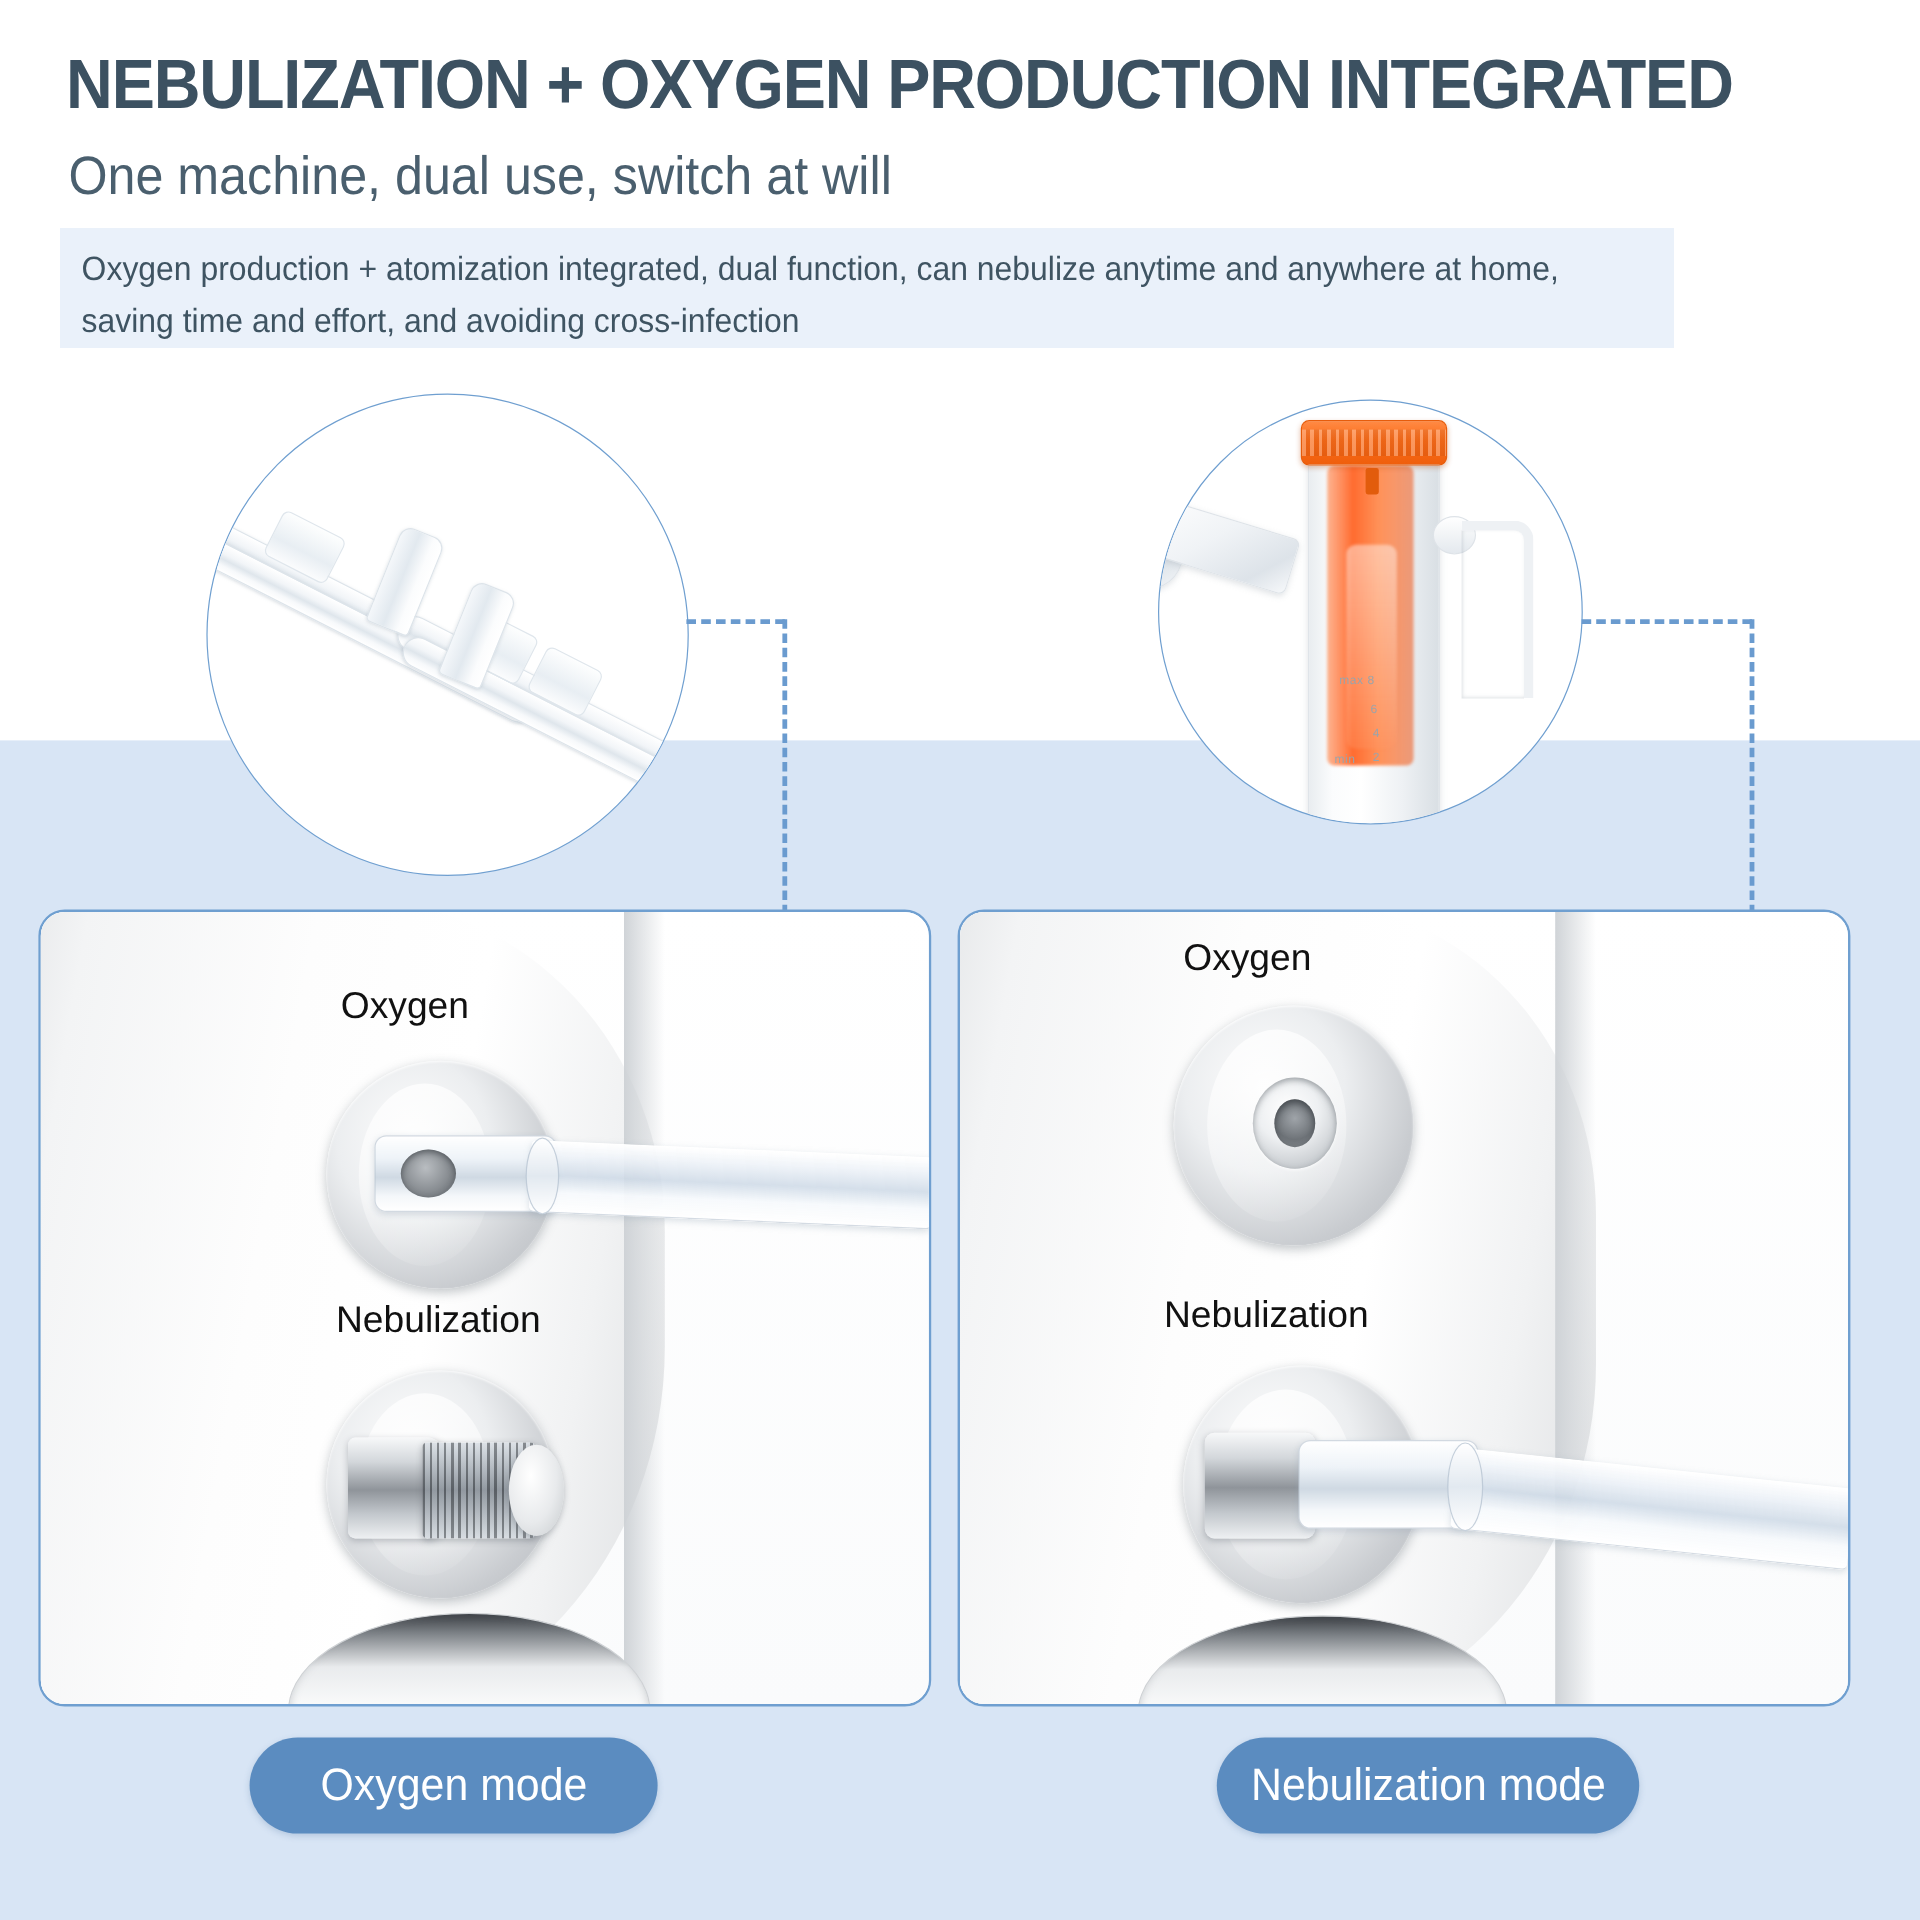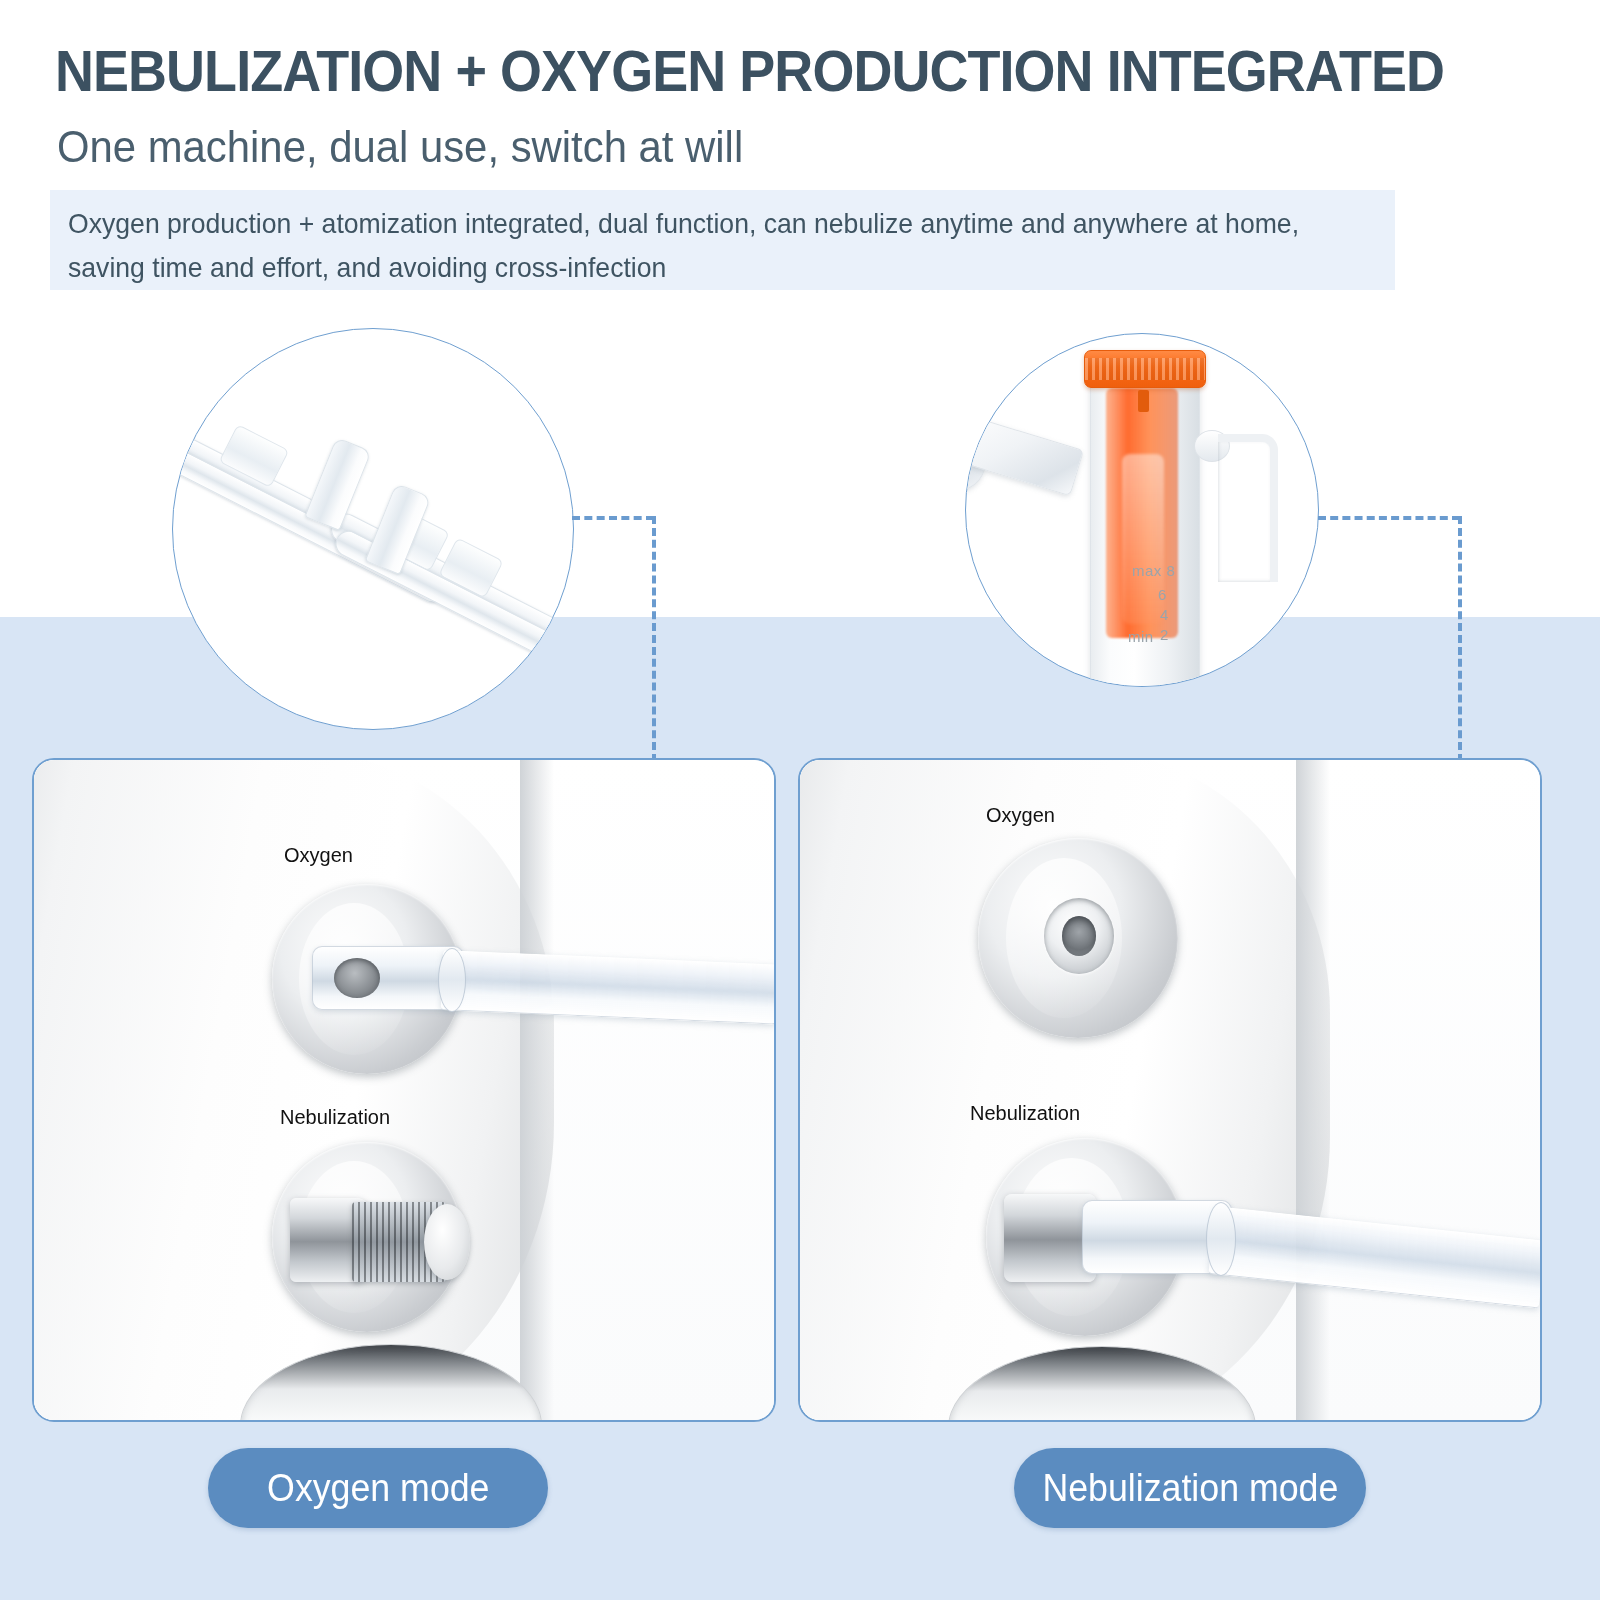--- a/index.html
+++ b/index.html
@@ -93,23 +93,22 @@
     position:absolute;left:0;right:0;top:20%;height:60%;
     background:repeating-linear-gradient(90deg,rgba(255,255,255,.30) 0 3px,rgba(0,0,0,.06) 3px 7px);
   }
   .neb-mouth{
     position:absolute;
     background:linear-gradient(135deg,#ffffff 0%,#f0f3f6 45%,#dde3e9 80%,#f6f8fa 100%);
     border:1px solid #dfe4e9;
     box-shadow:0 2px 5px rgba(150,160,170,.3);
   }
   .neb-scale{
-    position:absolute;color:#9aa4ab;font-size:15px;letter-spacing:.5px;
+    position:absolute;color:#9aa4ab;font-size:10px;letter-spacing:.5px;
     filter:blur(.4px);
-    margin-left:16px;
   }
   .neb-hook{
     position:absolute;border:8px solid #eef1f4;border-left:none;border-bottom:none;
     border-radius:0 16px 0 0;
     box-shadow:1px -1px 3px rgba(150,160,170,.3) inset;
   }
 
   
   .dash-h{position:absolute;height:0;border-top:4px dashed #6a9bcf;}
   .dash-v{position:absolute;width:0;border-left:4px dashed #6a9bcf;}
@@ -132,23 +131,22 @@
   .device::after{
     content:"";position:absolute;right:0;top:0;bottom:0;width:34px;
     background:linear-gradient(90deg,rgba(205,209,213,.95),rgba(255,255,255,0));
   }
   #device-left{left:-40px;width:560px;border-radius:0 46% 52% 0 / 0 40% 46% 0;}
   #device-right{left:-30px;width:560px;border-radius:0 44% 50% 0 / 0 38% 44% 0;}
 
   .panel-bg{position:absolute;inset:0;background:linear-gradient(180deg,#ffffff,#fafbfc);}
 
   .port-label{
-    position:absolute;font-size:20px;color:#111111;white-space:nowrap;
+    position:absolute;font-size:31px;color:#111111;white-space:nowrap;
     font-family:"Liberation Sans",sans-serif;
-    margin-top:24px;
   }
 
   
   .port-plate{
     position:absolute;border-radius:50%;
     background:radial-gradient(ellipse at 38% 34%,#fdfdfd 0%,#eceef0 38%,#c9ccd0 72%,#b5b9be 100%);
     box-shadow:0 3px 9px rgba(120,128,136,.45), inset 0 1px 2px rgba(255,255,255,.8);
   }
   .port-plate::before{
     content:"";position:absolute;left:14%;top:10%;width:58%;height:80%;

